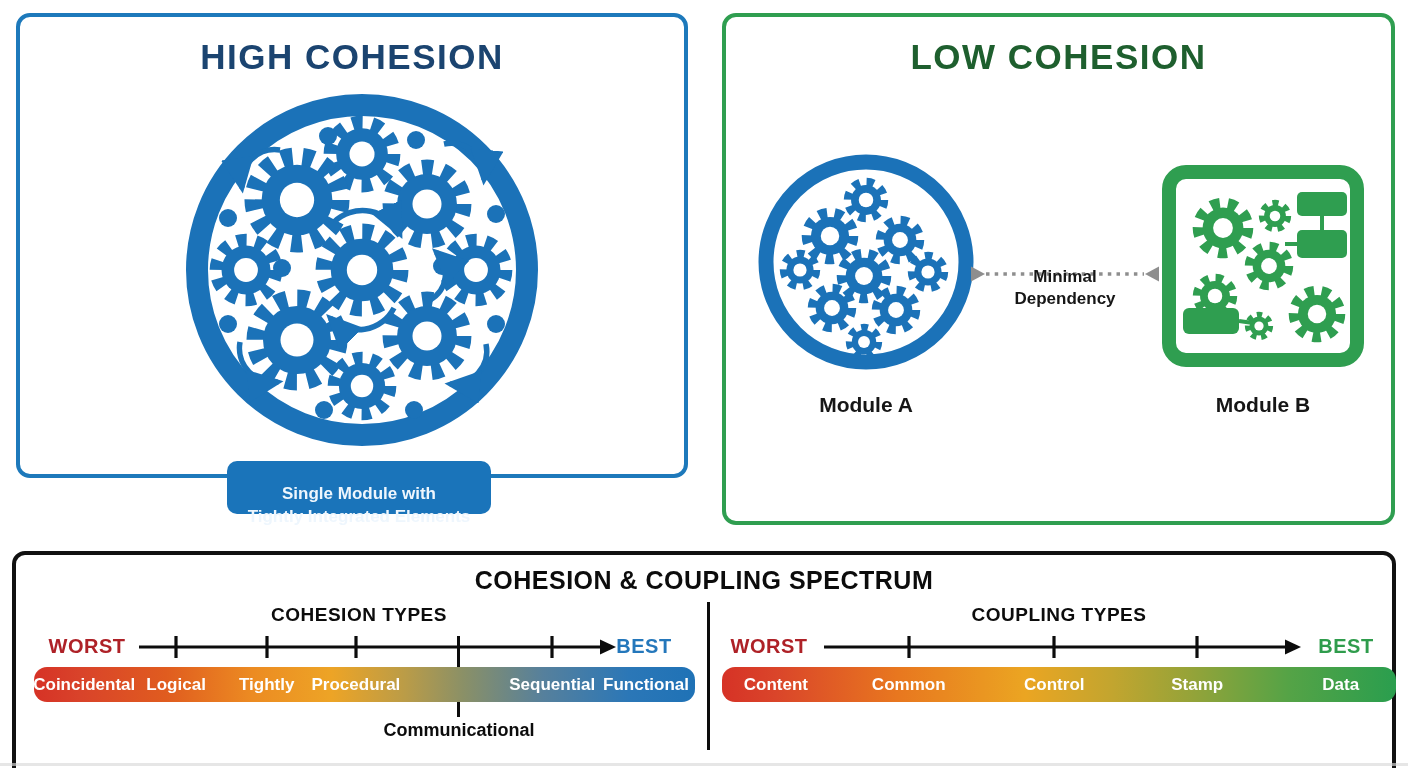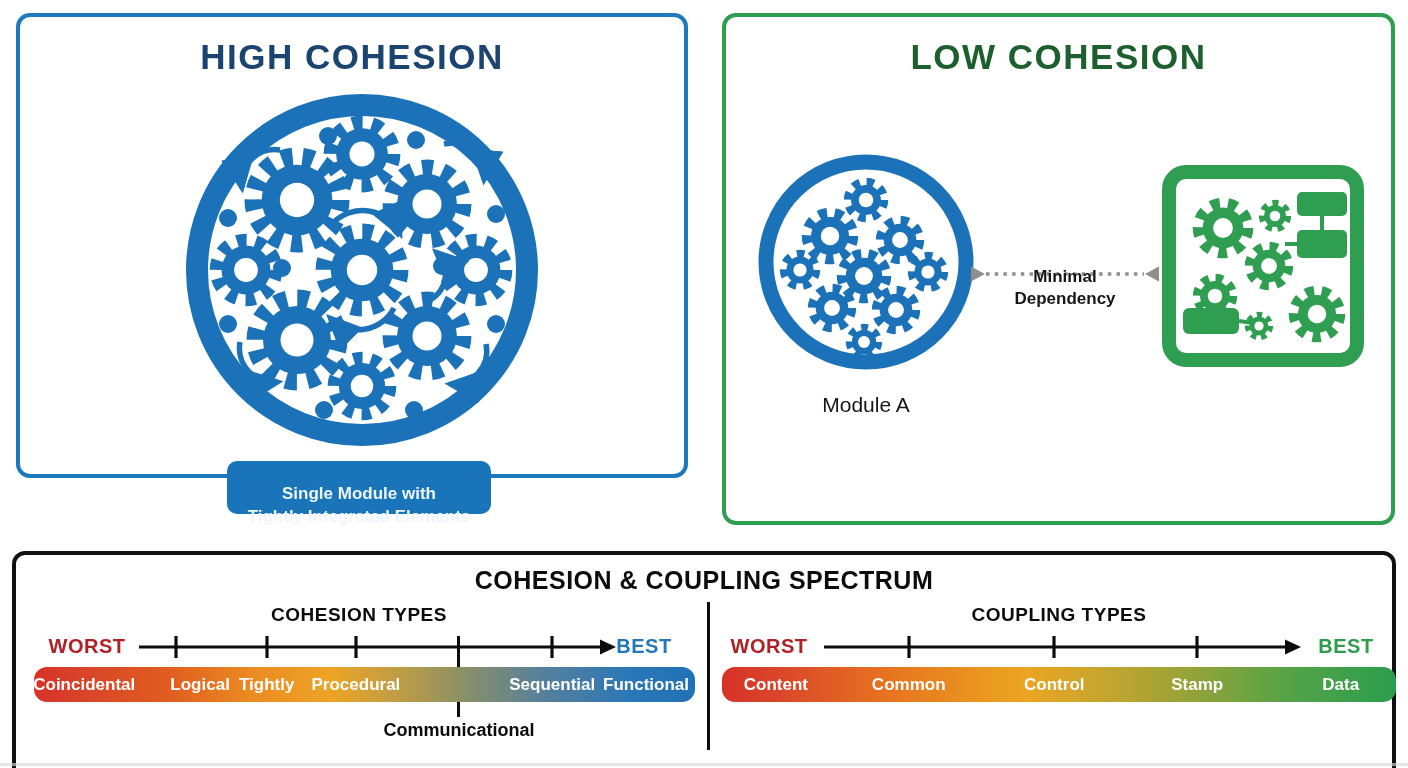--- a/index.html
+++ b/index.html
@@ -18,21 +18,21 @@
   .panel-cohesion .panel-title{color:#1b4470;}
   .panel-coupling .panel-title{color:#1e5f2e;}
   .abs{position:absolute;}
   .caption-box{
     position:absolute;left:207px;top:444px;width:264px;height:53px;
     background:#1a74ba;border-radius:10px;color:#eef6fd;
     font-size:17px;font-weight:700;text-align:center;line-height:23px;padding-top:21px;
     box-sizing:border-box;
   }
   .module-label{
-    position:absolute;text-align:center;font-size:21px;font-weight:400;color:#161616;
+    position:absolute;text-align:center;font-size:21px;font-weight:700;color:#161616;
   }
   .dep-label{
     position:absolute;left:268px;top:249px;width:142px;text-align:center;
     font-size:17px;font-weight:800;color:#161616;line-height:22px;
   }
   .spectrum-title{
     position:absolute;left:0;right:0;top:11px;text-align:center;
     font-size:25px;font-weight:800;color:#0c0c0c;letter-spacing:0.5px;
   }
   .axis-heading{
@@ -240,20 +240,21 @@
             <circle cx="56" cy="134" r="7.260000000000001" fill="#ffffff"></circle>
           </g>
           <rect x="138" y="30" width="50" height="24" rx="5" fill="#2f9e50"></rect>
           <rect x="138" y="68" width="50" height="28" rx="5" fill="#2f9e50"></rect>
           <line x1="163" y1="54" x2="163" y2="68" stroke="#2f9e50" stroke-width="4"></line>
           <line x1="138" y1="82" x2="126" y2="82" stroke="#2f9e50" stroke-width="4"></line>
           <rect x="24" y="146" width="56" height="26" rx="6" fill="#2f9e50"></rect>
           <line x1="80" y1="159" x2="94" y2="161" stroke="#2f9e50" stroke-width="4"></line>
         </g>
     </svg>
+    <div class="module-label" style="left:433px;top:376px;width:208px;">Module B</div>
 
     <svg class="abs" style="left:244px;top:248px;" width="190" height="18" viewBox="0 0 190 18">
       <line x1="16" y1="9" x2="174" y2="9" stroke="#8e8e8e" stroke-width="3.6" stroke-dasharray="3.5 5.2"></line>
       <path d="M15,9 L1,1.5 L1,16.5 Z" fill="#8e8e8e"></path>
       <path d="M175,9 L189,1.5 L189,16.5 Z" fill="#8e8e8e"></path>
     </svg>
     <div class="dep-label">
       <div>Minimal</div>
       <div>Dependency</div>
     </div>
@@ -270,21 +271,21 @@
       <line x1="103" y1="14" x2="566" y2="14" stroke="#0c0c0c" stroke-width="3.2"></line>
       <line x1="140" y1="3" x2="140" y2="25" stroke="#0c0c0c" stroke-width="3.2"></line>
       <line x1="231" y1="3" x2="231" y2="25" stroke="#0c0c0c" stroke-width="3.2"></line>
       <line x1="320" y1="3" x2="320" y2="25" stroke="#0c0c0c" stroke-width="3.2"></line>
       <line x1="516" y1="3" x2="516" y2="25" stroke="#0c0c0c" stroke-width="3.2"></line>
       <path d="M580,14 L564,6.5 L564,21.5 Z" fill="#0c0c0c"></path>
     </svg>
     <div class="comm-line"></div>
     <div class="grad-bar bar-cohesion">
       <span class="bar-label" style="left:7.6%;">Coincidental</span>
-      <span class="bar-label" style="left:21.5%;margin-left:24px;">Logical</span>
+      <span class="bar-label" style="left:21.5%;">Logical</span>
       <span class="bar-label" style="left:35.2%;">Tightly</span>
       <span class="bar-label" style="left:48.7%;">Procedural</span>
       <span class="bar-label" style="left:78.4%;">Sequential</span>
       <span class="bar-label" style="left:92.6%;">Functional</span>
     </div>
     <div class="below-label" style="left:333px;">Communicational</div>
 
     <div class="axis-heading" style="left:893px;">COUPLING TYPES</div>
     <div class="worst-best" style="left:703px;color:#ae2127;">WORST</div>
     <div class="worst-best" style="left:1280px;color:#2f9c4c;">BEST</div>

